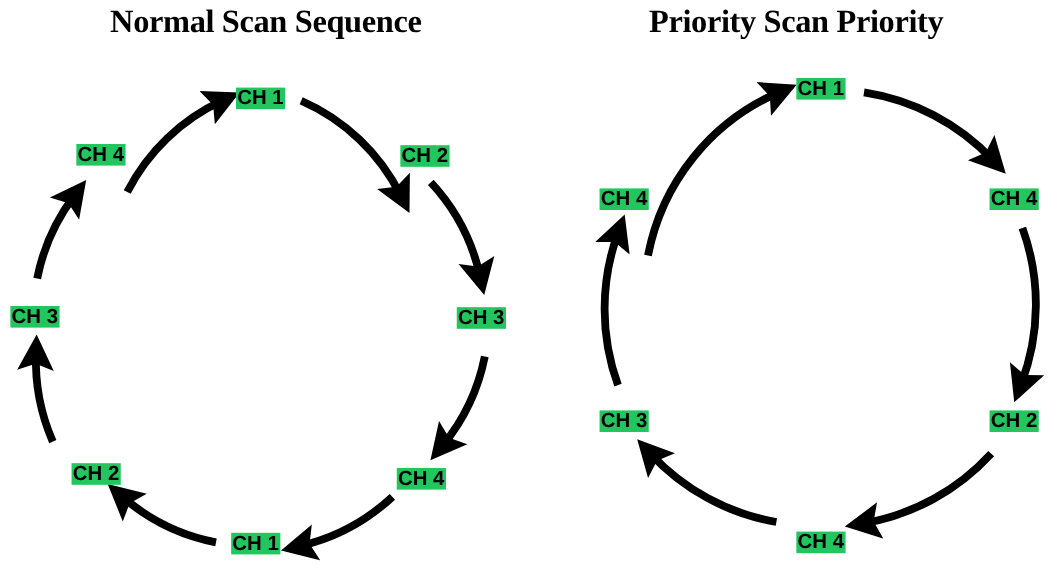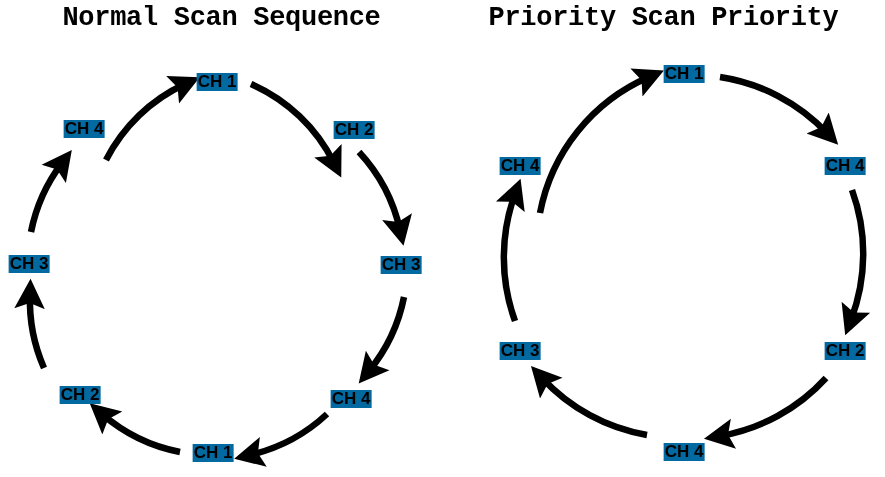--- a/index.html
+++ b/index.html
@@ -28,21 +28,21 @@
   }
   #panel-left  { left: 0px; }
   #panel-right { left: 442px; }
 
   .panel-title {
     position: absolute;
     top: 2px;
     left: 0;
     width: 443px;
     text-align: center;
-    font-family: Liberation Mono, monospace;
+    font-family: Liberation Serif, serif;
     font-weight: bold;
     font-size: 27px;
     letter-spacing: -0.3px;
     line-height: 32px;
     white-space: nowrap;
   }
 
   .cycle-svg {
     position: absolute;
     top: 0;
@@ -53,21 +53,21 @@
   }
 
   .node-label {
     position: absolute;
     font-family: "Liberation Sans", sans-serif;
     font-weight: bold;
     font-size: 17px;
     line-height: 18px;
     white-space: nowrap;
     transform: translate(-50%, -50%);
-    background: #0369a1;
+    background: #22c55e;
     padding: 0 1px;
   }
 </style>
 </head>
 <body>
 
 <div id="figure">
 
   <div class="panel" id="panel-left">
 

